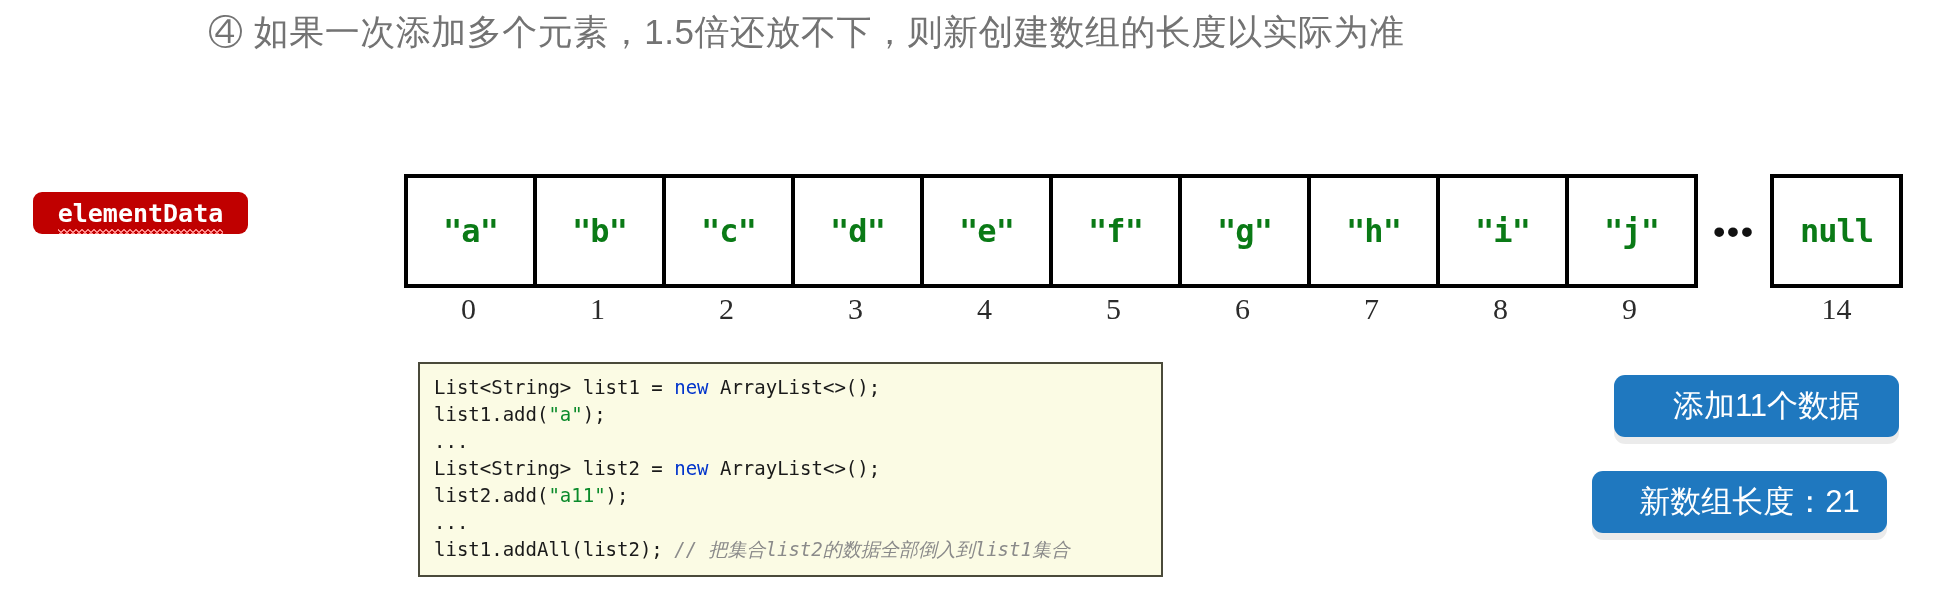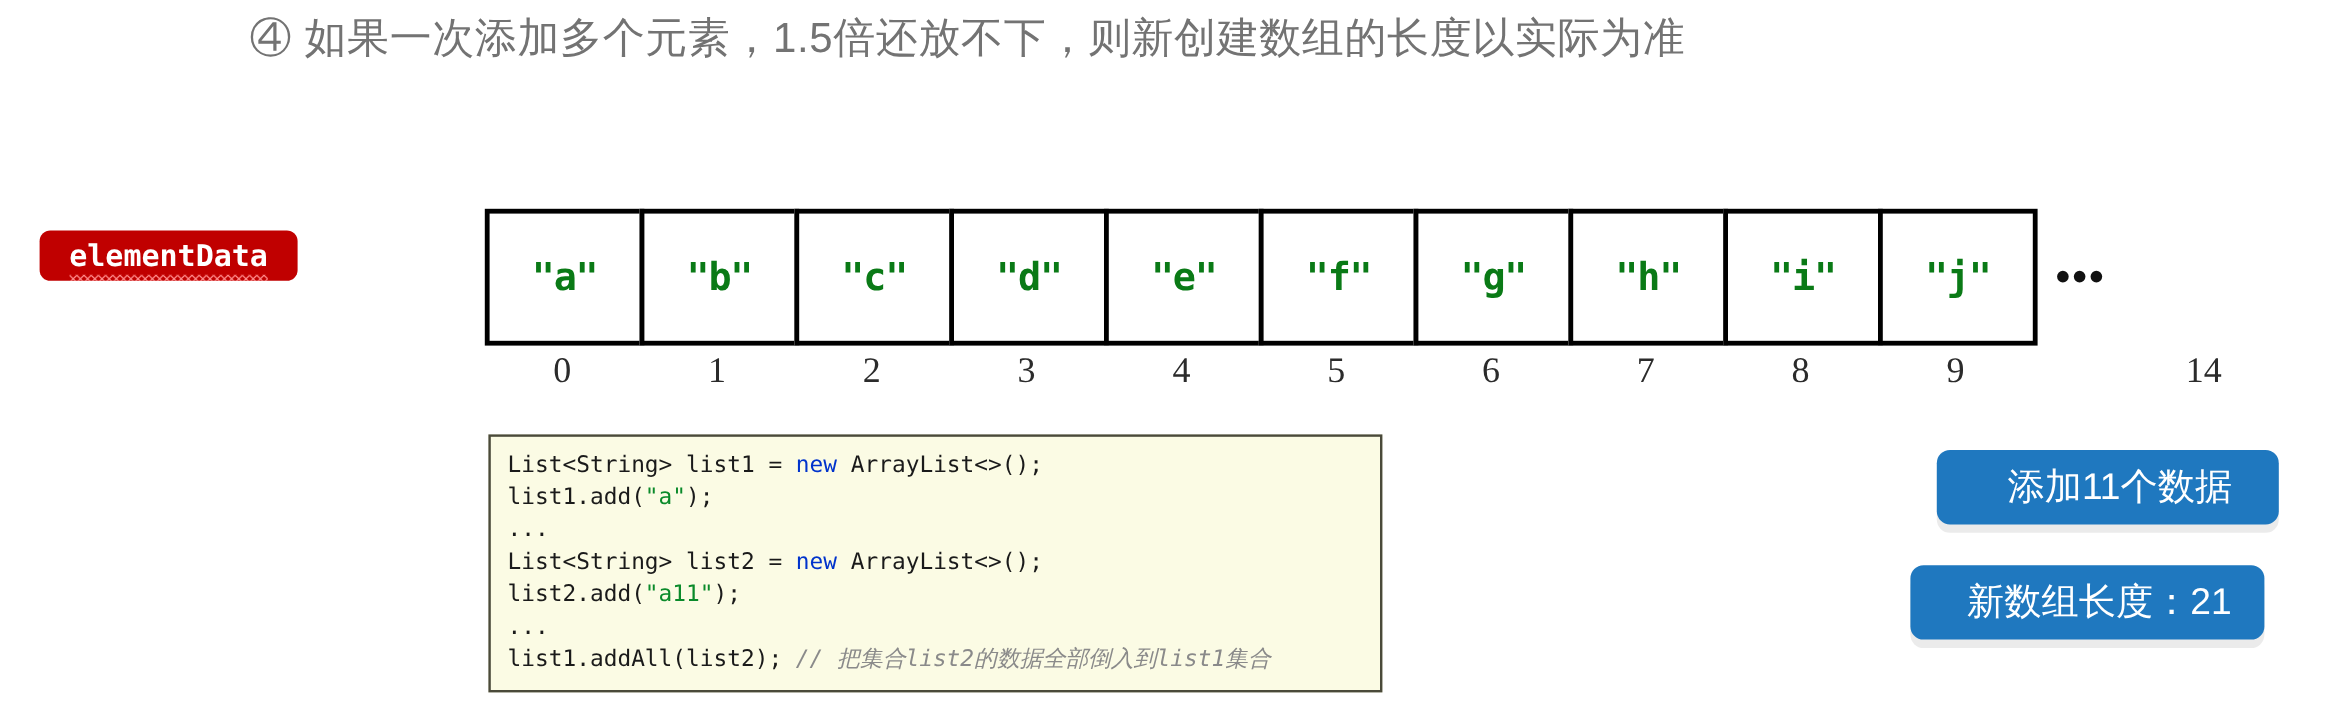--- a/index.html
+++ b/index.html
@@ -127,21 +127,21 @@
   .idx-gap {
     width: 76px;
   }
   .idx.tail {
     width: 133px;
   }
 
   
   #code-block {
     position: absolute;
-    left: 407px;
+    left: 418px;
     top: 362px;
     width: 745px;
     box-sizing: border-box;
     border: 2px solid #4a4a3a;
     background: #fbfbe4;
     padding: 10px 0 12px 14px;
   }
   #code-block pre {
     margin: 0;
     font-family: "DejaVu Sans Mono", monospace;
@@ -220,20 +220,23 @@
     <div class="cell">
         <span class="val">"h"</span>
       </div>
     <div class="cell">
         <span class="val">"i"</span>
       </div>
     <div class="cell">
         <span class="val">"j"</span>
       </div>
     <div class="gap-dots">•••</div>
+    <div class="cell tail">
+        <span class="val">null</span>
+      </div>
   </div>
 </div>
 
 <div id="index-row">
   <div class="idx">0</div>
   <div class="idx">1</div>
   <div class="idx">2</div>
   <div class="idx">3</div>
   <div class="idx">4</div>
   <div class="idx">5</div>

